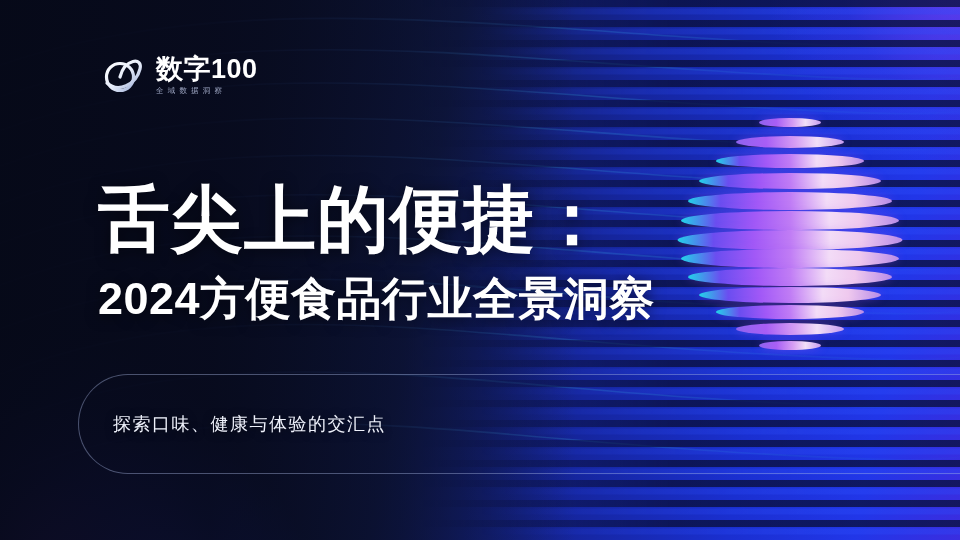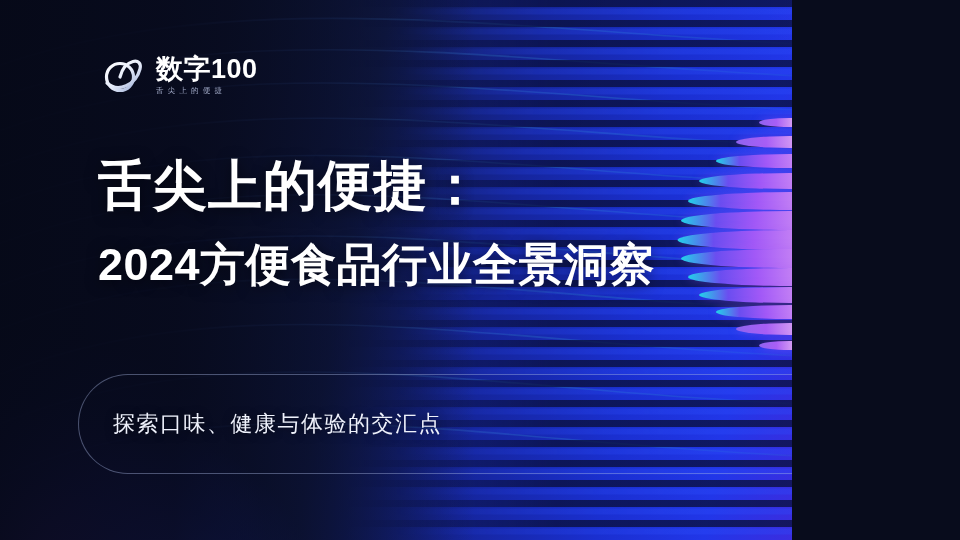--- a/index.html
+++ b/index.html
@@ -2,21 +2,21 @@
 <html lang="zh"><head>
 <meta charset="utf-8">
 <style>
   html,body{margin:0;padding:0;}
   body{
     width:960px;height:540px;overflow:hidden;
     background:#080c1c;
     font-family:"Liberation Sans","DejaVu Sans",sans-serif;
   }
   #slide{
-    position:relative;width:792px;height:540px;overflow:hidden;
+    position:relative;width:960px;height:540px;overflow:hidden;
     background:#701a75;
   }
 
   
   .layer{position:absolute;inset:0;}
 
   
   .bg-base{
     background:
       linear-gradient(100deg,
@@ -108,34 +108,34 @@
     margin-top:3px;color:#b9c2e0;font-size:7.5px;letter-spacing:4.2px;
     white-space:nowrap;opacity:.85;
   }
 
   
   .headline{position:absolute;left:98px;top:150px;width:640px;}
   .headline-line{
     color:#ffffff;font-weight:bold;white-space:nowrap;
     text-shadow:0 2px 14px rgba(0,0,0,.55);
   }
-  .h-line-1{font-size:54px;line-height:70px;letter-spacing:1px;}
+  .h-line-1{font-size:72px;line-height:70px;letter-spacing:1px;margin-top:34px;}
   .h-line-2{font-size:45px;line-height:66px;letter-spacing:.5px;margin-top:12px;}
 
   
   .subtitle-box{
     position:absolute;left:78px;top:374px;width:1000px;height:100px;
     border:1px solid rgba(168,182,225,.42);
     border-right:none;
     border-radius:52px 0 0 52px;
     box-sizing:border-box;
     display:flex;align-items:center;
   }
   .subtitle-text{
-    margin-left:34px;color:#eef1fb;font-size:22px;letter-spacing:1.5px;
+    margin-left:34px;color:#eef1fb;font-size:18px;letter-spacing:1.5px;
     white-space:nowrap;text-shadow:0 1px 8px rgba(0,0,0,.5);
   }
 </style>
 </head>
 <body>
 
 <div id="slide">
 
   <div class="layer bg-base"></div>
   <div class="layer bg-glow-tr"></div>
@@ -197,21 +197,21 @@
             <stop offset="0.55" stop-color="#e6ecfa"></stop>
             <stop offset="1" stop-color="#9fb0d8"></stop>
           </linearGradient>
         </defs>
         <circle cx="22" cy="25" r="13.5" fill="none" stroke="url(#lg1)" stroke-width="3.2"></circle>
         <path d="M9 31 C 20 41, 38 33, 42 17 C 43.5 11.5, 40 8, 35 9.5 C 29 11.2, 24 17, 22 25" fill="none" stroke="url(#lg1)" stroke-width="3.2" stroke-linecap="round"></path>
       </svg>
     </span>
     <span class="logo-text">
       <span class="logo-title">数字100</span>
-      <span class="logo-sub">舌尖上的便捷</span>
+      <span class="logo-sub">全域数据洞察</span>
     </span>
   </div>
 
   <div class="headline">
     <div class="headline-line h-line-1">舌尖上的便捷：</div>
     <div class="headline-line h-line-2">2024方便食品行业全景洞察</div>
   </div>
 
   <div class="subtitle-box">
     <span class="subtitle-text">探索口味、健康与体验的交汇点</span>

